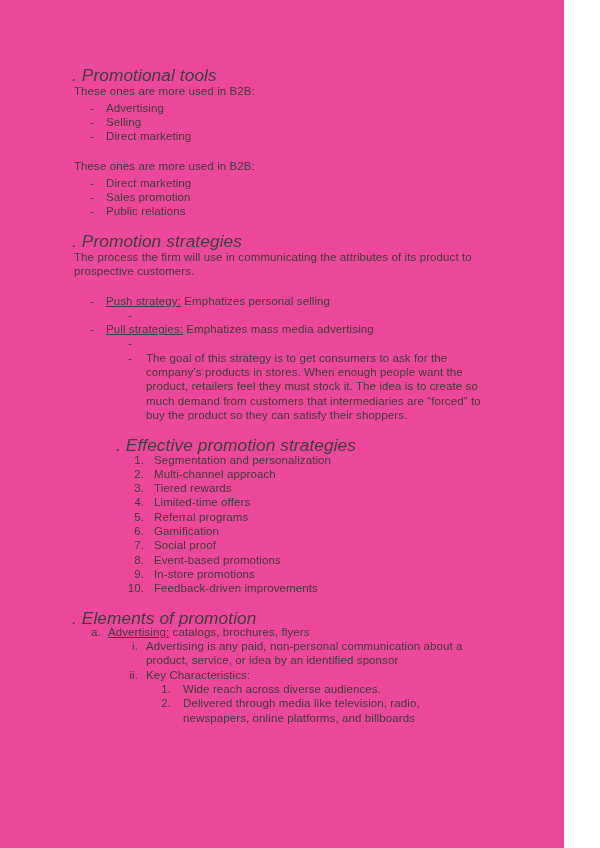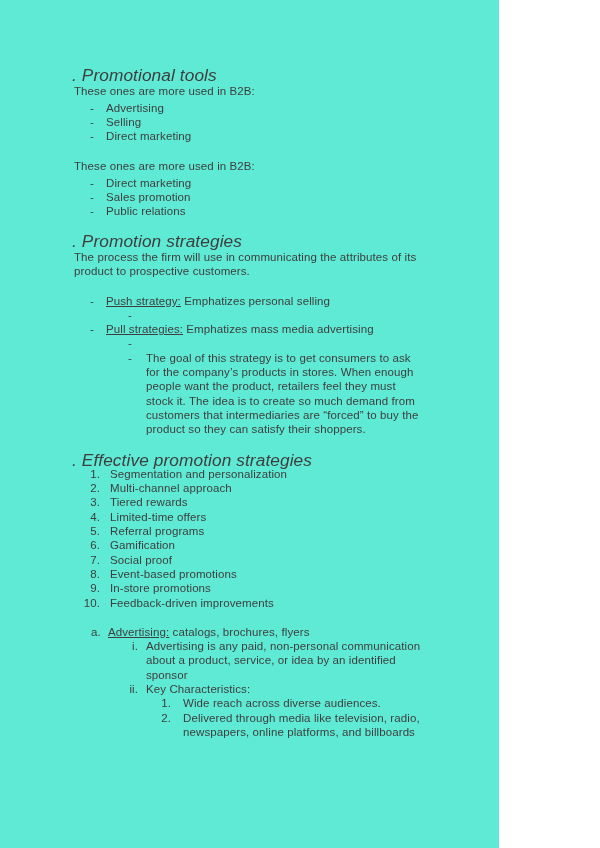--- a/index.html
+++ b/index.html
@@ -1,26 +1,26 @@
 <!DOCTYPE html>
 <html><head>
 <meta charset="utf-8">
 <style>
   html, body { margin: 0; padding: 0; background: #ffffff; }
   body { width: 600px; height: 848px; overflow: hidden; }
   .page {
     box-sizing: border-box;
-    width: 499px; height: 848px;
+    width: 564px; height: 848px;
     padding: 68px 76px 0 72px;
     font-family: "Liberation Sans", sans-serif;
     font-size: 11.5px;
     line-height: 14.3px;
     letter-spacing: 0.1px;
     color: #3e3e3e;
-    background: #5eead4;
+    background: #ec4899;
   }
   .heading { font-style: italic; font-weight: 400; margin: 0; }
   .para { margin: 2px; }
   .li { display: flex; align-items: flex-start; }
   .mk { display: block; }
   .tx { display: block; }
   
   .l1 { padding-left: 18px; }
   .l1 > .mk { flex: 0 0 16px; }
   
@@ -37,21 +37,21 @@
   .roman { padding-left: 52px; }
   .roman > .mk { flex: 0 0 14px; text-align: right; margin-right: 8px; }
   .roman > .tx { max-width: 330px; }
   
   .num2 { padding-left: 80px; }
   .num2 > .mk { flex: 0 0 19px; text-align: right; margin-right: 12px; }
   .ul { text-decoration: underline; text-underline-offset: 1px; margin-top: 20px; }
   .sec-s2 { margin-top: 16px; }
   .sec-s3 { margin-top: 15px; }
   .strategies { margin-top: 15px; }
-  .sec-s4 { margin-top: 16px; }
+  .sec-s4 { margin-top: 16px; margin-left: 44px; }
   .sec-s5 { margin-top: 15px; }
 </style>
 </head>
 <body>
 
 <div class="page">
 
   <section class="sec-s1">
     <h2 class="heading">. Promotional tools</h2>
     <p class="para">These ones are more used in B2B:</p>
@@ -151,20 +151,21 @@
       <span class="mk">9.</span>
       <div class="tx">In-store promotions</div>
     </div>
     <div class="li num">
       <span class="mk">10.</span>
       <div class="tx">Feedback-driven improvements</div>
     </div>
   </section>
 
   <section class="sec-s5">
+    <h2 class="heading">. Elements of promotion</h2>
     <div class="li alpha">
       <span class="mk">a.</span>
       <div class="tx"><span class="ul">Advertising:</span><span> catalogs, brochures, flyers</span></div>
     </div>
     <div class="li roman">
       <span class="mk">i.</span>
       <div class="tx">Advertising is any paid, non-personal communication about a product, service, or idea by an identified sponsor</div>
     </div>
     <div class="li roman">
       <span class="mk">ii.</span>

